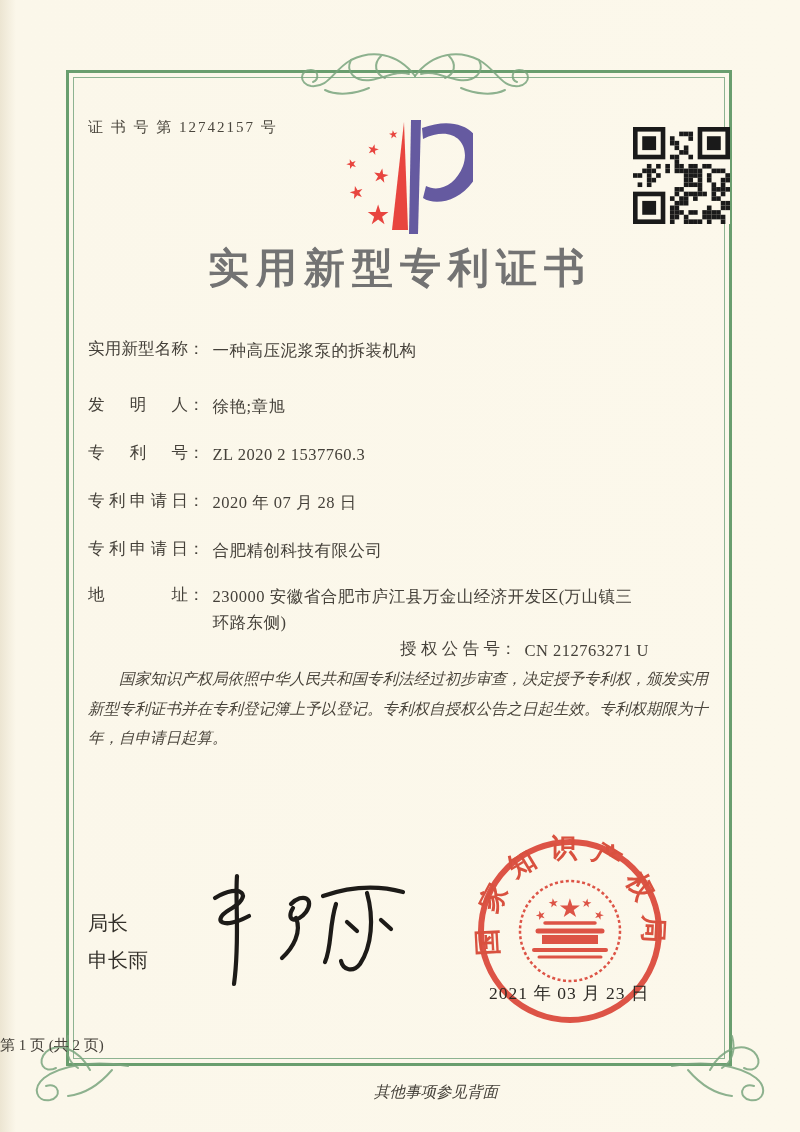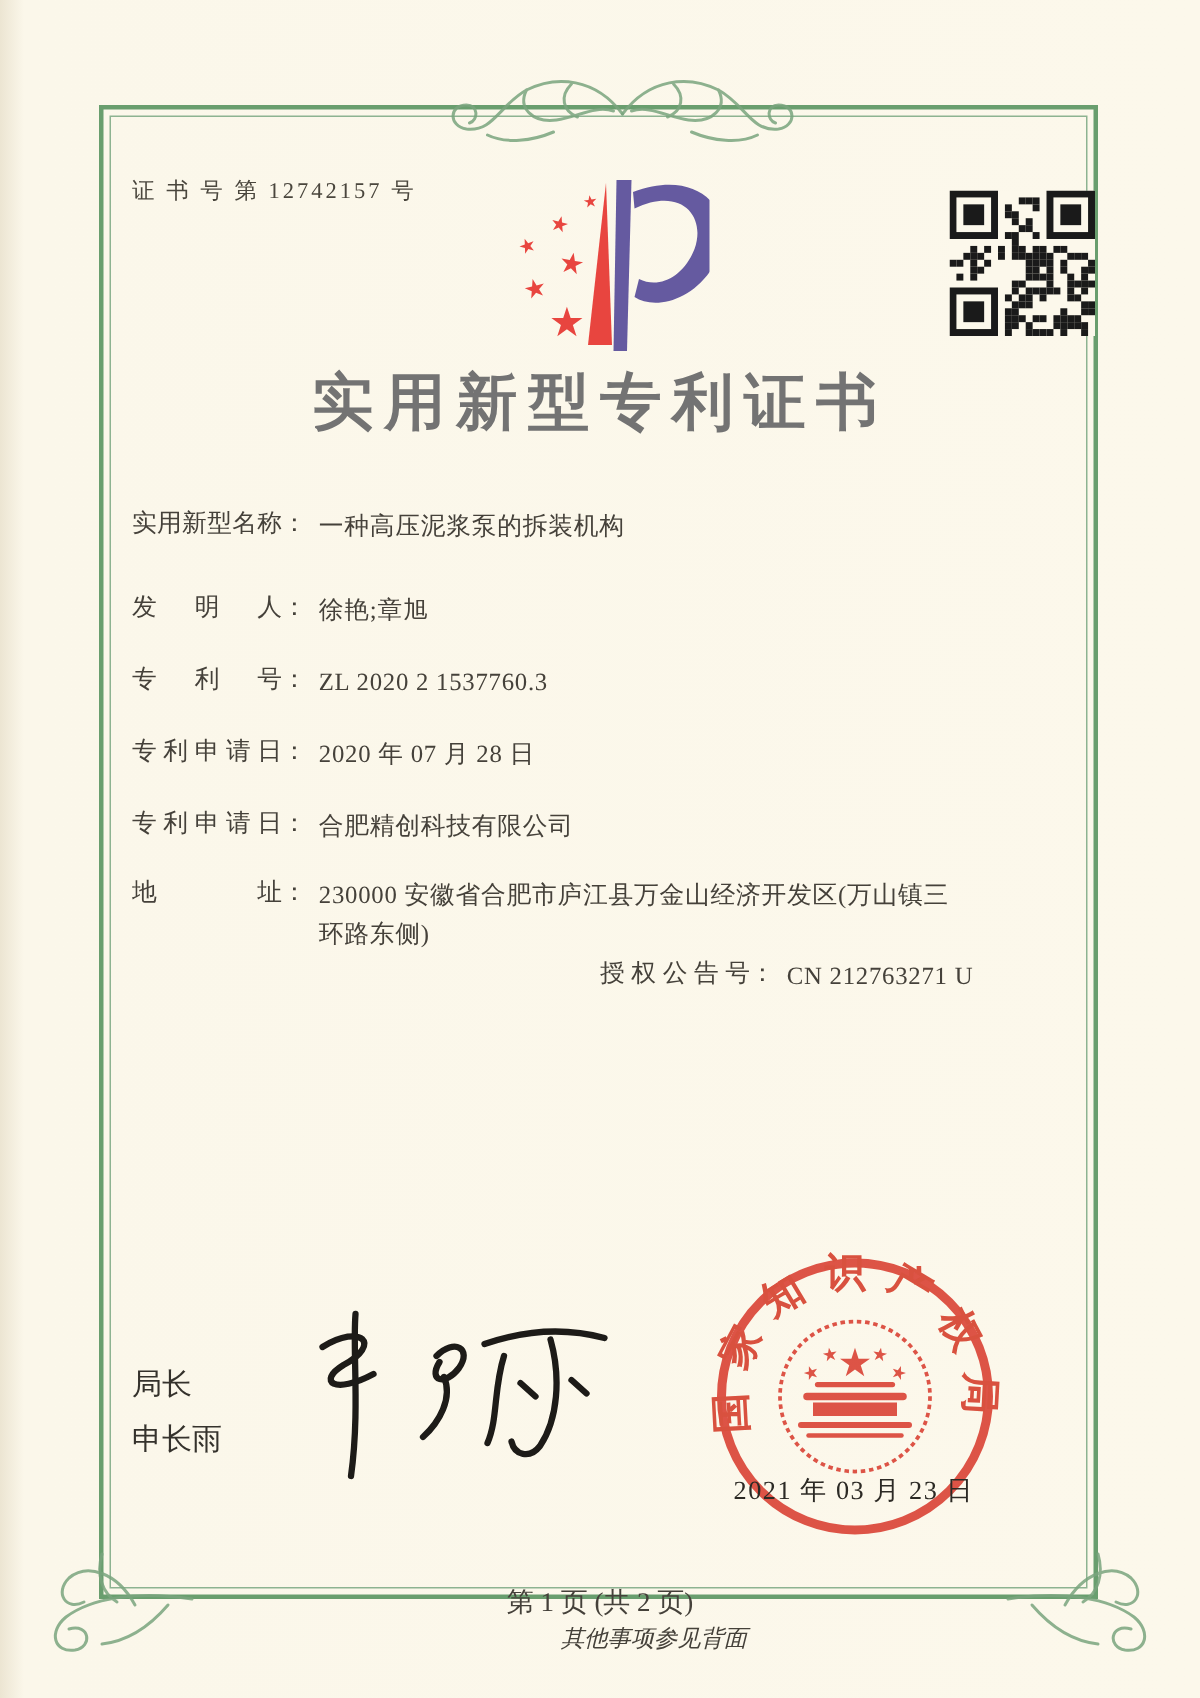--- a/index.html
+++ b/index.html
@@ -42,21 +42,21 @@
     font-size:15.5px;line-height:29.5px;color:#4a453c;
   }
   .body-text p{margin:0 0 4px 0;text-indent:2em;font-style:italic;}
   .commissioner{position:absolute;left:88px;top:905px;font-size:20px;color:#35322c;}
   .commissioner div{line-height:37px;}
   .signature{position:absolute;left:195px;top:866px;width:230px;height:125px;z-index:4;}
   .seal{position:absolute;left:472px;top:833px;width:196px;height:196px;z-index:2;opacity:.9;mix-blend-mode:multiply;}
   .seal-date{
     position:absolute;left:489px;top:981px;font-size:17.5px;letter-spacing:1px;color:#2c2a25;z-index:4;
   }
-  .page-info{position:absolute;left:0;top:1036px;width:100%;text-align:center;font-size:18px;color:#45413a;z-index:4;margin-top:20px;}
+  .page-info{position:absolute;left:0;top:1036px;width:100%;text-align:left;font-size:15px;color:#45413a;z-index:4;}
   .back-note{position:absolute;left:0;top:1082px;width:100%;text-align:center;font-size:15.5px;font-style:italic;color:#45413a;margin-left:36px;}
   svg{display:block;}
 </style>
 </head>
 <body>
 
 <div class="frame-outer">
   <div class="frame-inner"></div>
 </div>
 
@@ -254,20 +254,21 @@
 <div class="field-row" style="top:584px">
   <span class="lbl">地址</span><span class="colon">：</span><span class="val"><span>230000 安徽省合肥市庐江县万金山经济开发区(万山镇三</span><br><span>环路东侧)</span></span>
 </div>
 <div class="field-row" style="top:638px">
   <span class="grant-pair second">
     <span class="lbl">授权公告号</span><span class="colon">：</span><span class="val">CN 212763271 U</span>
   </span>
 </div>
 
 <div class="body-text">
+  <p>国家知识产权局依照中华人民共和国专利法经过初步审查，决定授予专利权，颁发实用新型专利证书并在专利登记簿上予以登记。专利权自授权公告之日起生效。专利权期限为十年，自申请日起算。</p>
 </div>
 
 <div class="commissioner">
   <div>局长</div>
   <div>申长雨</div>
 </div>
 
 <svg class="signature" viewBox="0 0 230 125">
   <g fill="none" stroke="#1d1b18" stroke-width="4.2" stroke-linecap="round">
     <path d="M42,10 C40,35 45,75 39,118"></path>

